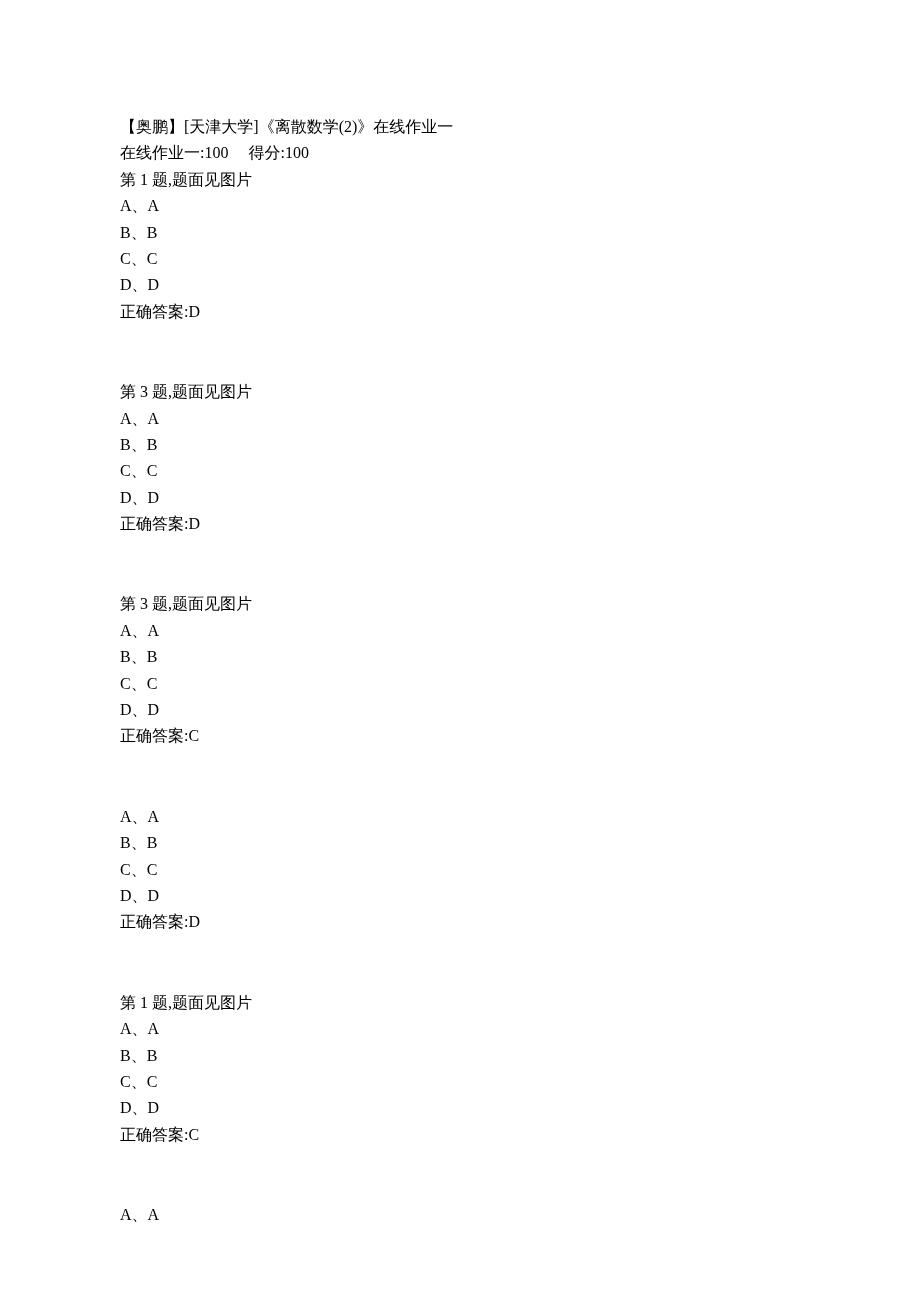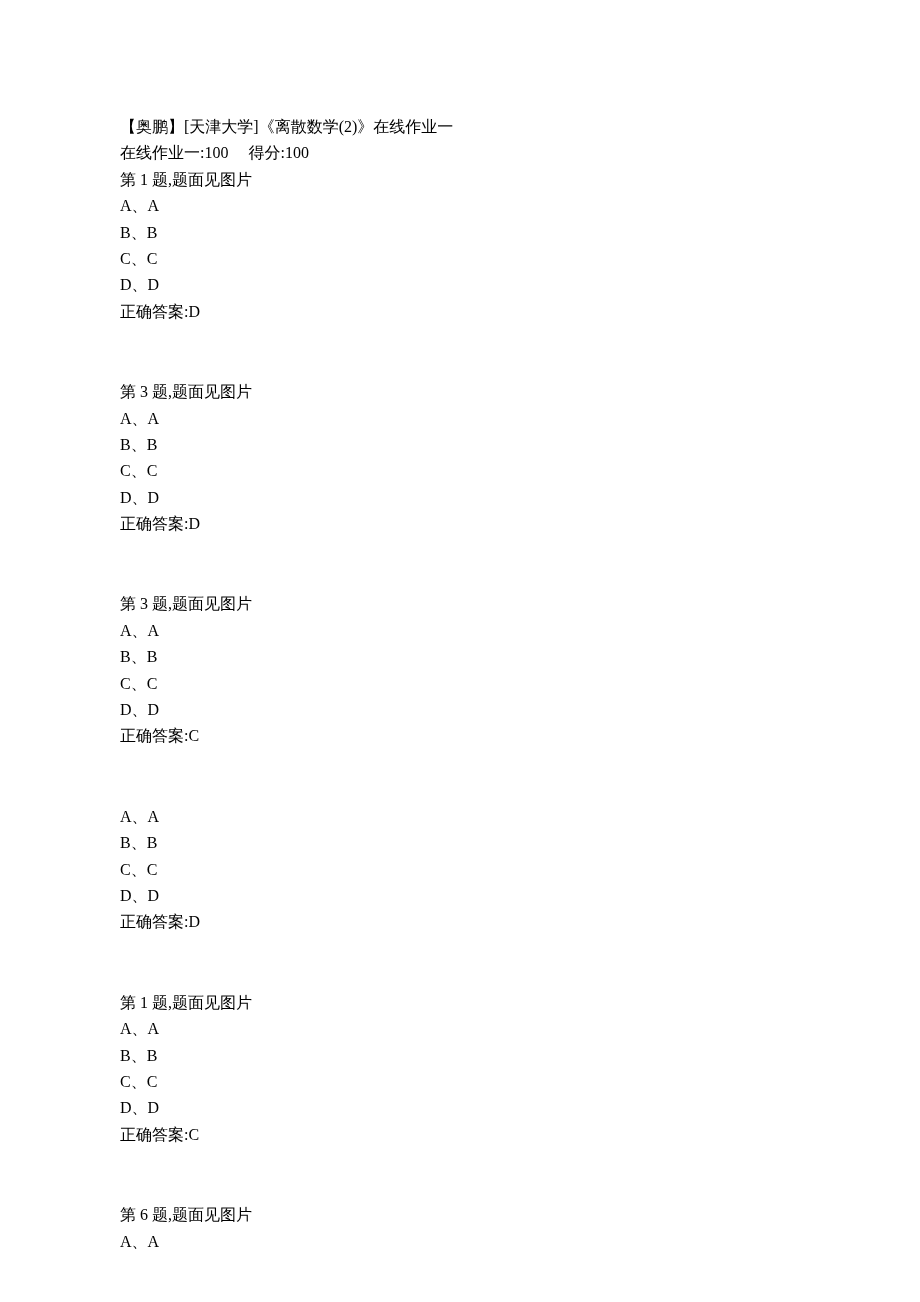--- a/index.html
+++ b/index.html
@@ -70,15 +70,14 @@
 <div class="question-block">
   <div class="line">第 1 题,题面见图片</div>
   <div class="line">A、A</div>
   <div class="line">B、B</div>
   <div class="line">C、C</div>
   <div class="line">D、D</div>
   <div class="line"><span>正确答案:</span><span>C</span></div>
 </div>
 
 <div class="question-block">
-  <div class="line">第 6 题,题面见图片</div>
   <div class="line">A、A</div>
 </div>
 
 </body></html>

